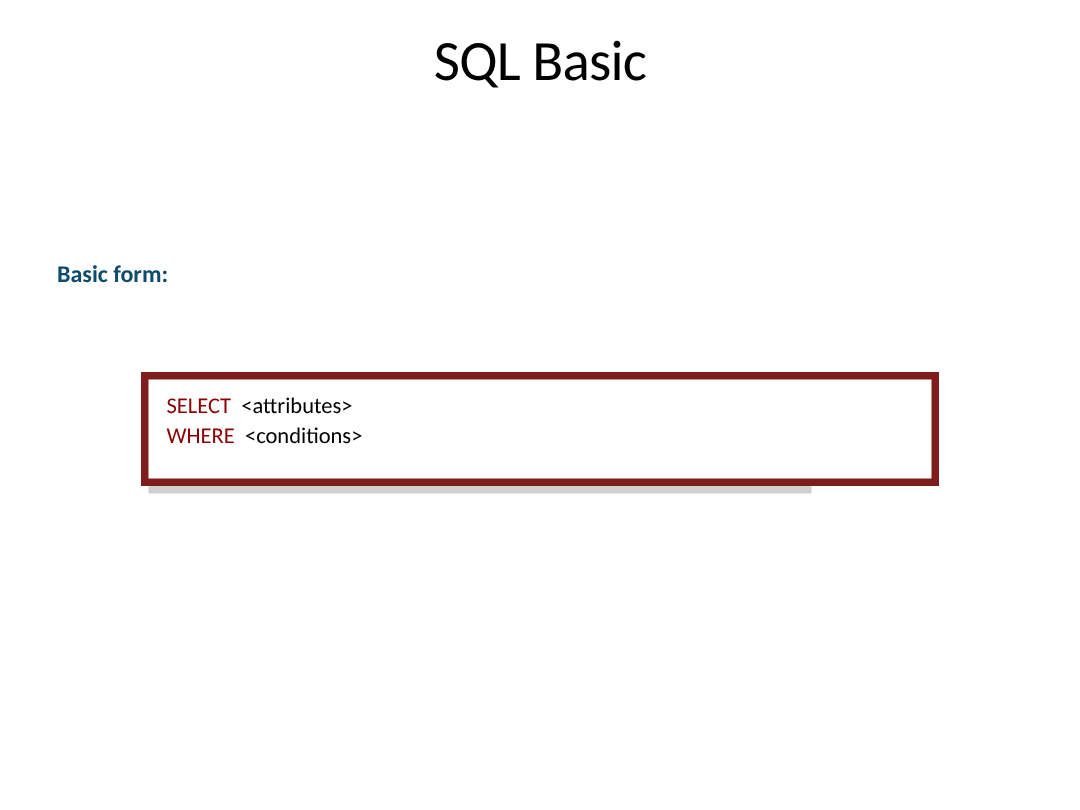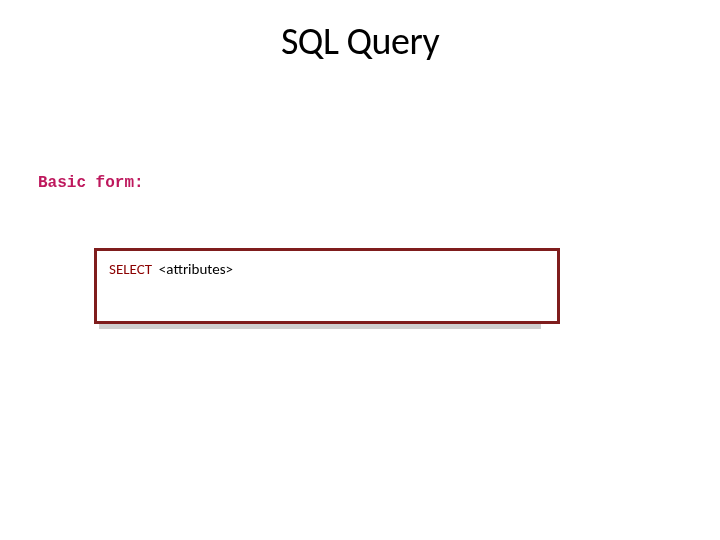--- a/index.html
+++ b/index.html
@@ -25,56 +25,56 @@
       font-weight: 400;
       color: #000000;
       letter-spacing: -0.5px;
     }
     .subtitle {
       position: absolute;
       top: 174px;
       left: 38px;
       font-size: 16px;
       font-weight: 600;
-      color: #be185d;
-      font-family: Liberation Mono, monospace;
+      color: #0c4a6e;
     }
     .code-box-shadow {
       position: absolute;
       top: 253px;
       left: 99px;
       width: 442px;
       height: 76px;
       background: #d0d0d0;
     }
     .code-box {
       position: absolute;
       top: 248px;
       left: 94px;
-      width: 466px;
+      width: 532px;
       height: 76px;
       background: #ffffff;
-      border: 3px solid #7f1d1d;
+      border: 5px solid #7f1d1d;
       padding: 8px 12px;
       font-size: 15px;
       line-height: 1.35;
       color: #000000;
     }
     .code-line {
       white-space: pre;
     }
     .keyword {
       color: #8b0000;
       font-weight: 400;
     }
   </style>
 </head>
 <body>
 
-<div class="title">SQL Query</div>
+<div class="title">SQL Basic</div>
 
 <div class="subtitle">Basic form:</div>
 
 <div class="code-box-shadow"></div>
 
 <div class="code-box">
   <div class="code-line"><span class="keyword">SELECT</span>  <span>&lt;attributes&gt;</span></div>
+  <div class="code-line"><span class="keyword">WHERE</span>  <span>&lt;conditions&gt;</span></div>
 </div>
 
 </body></html>

